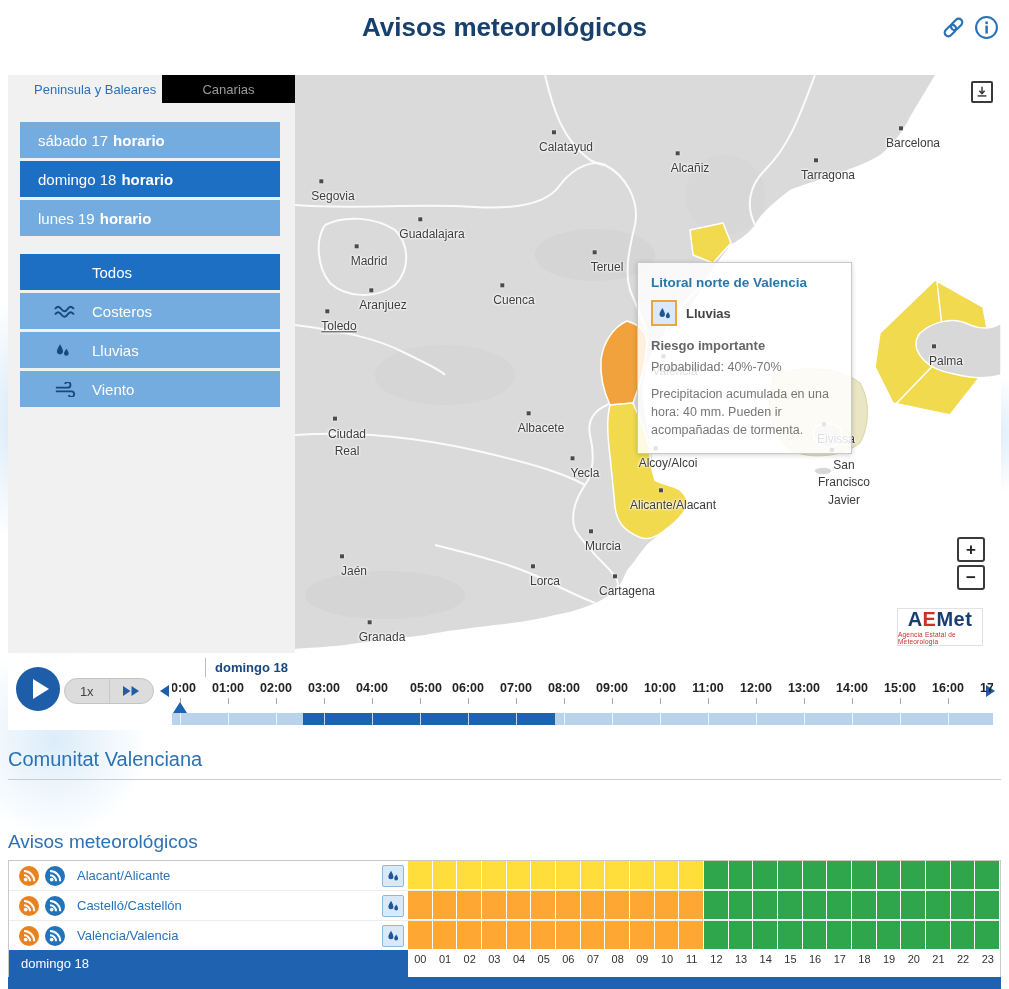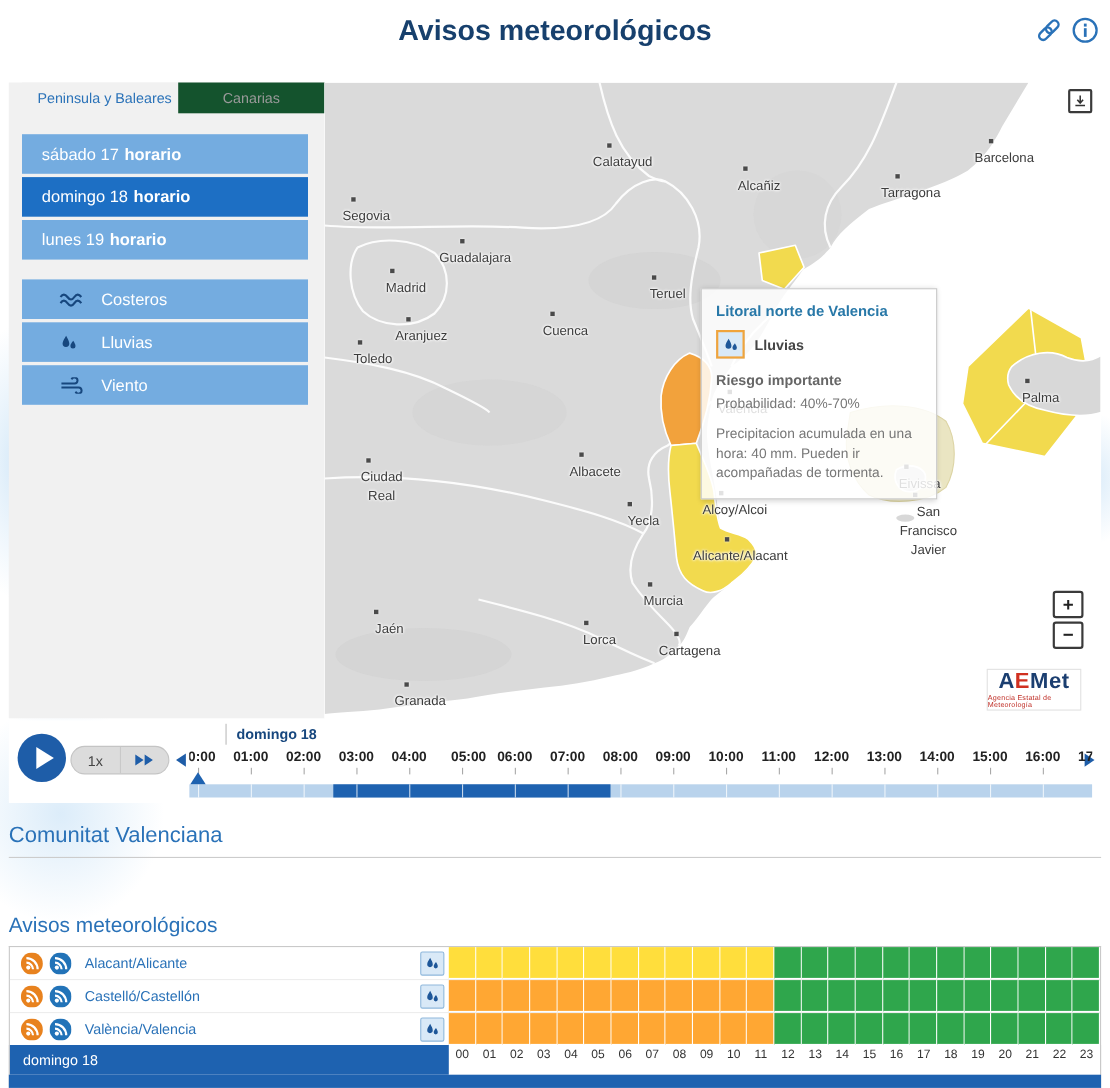--- a/index.html
+++ b/index.html
@@ -17,21 +17,21 @@
   .header { position:absolute; left:0; top:0; width:100%; height:60px; }
   .page-title { position:absolute; left:0; right:0; top:12px; text-align:center; font-size:26px; font-weight:700; color:#17406D; }
   .header-icons { position:absolute; right:10px; top:14px; display:flex; gap:7px; }
   .hicon { width:26px; height:26px; display:flex; align-items:center; justify-content:center; cursor:pointer; }
 
   
   .sidebar { position:absolute; left:8px; top:75px; width:287px; height:578px; background:#F1F1F1; }
   .tabs { display:flex; height:28px;padding-left:12px; }
   .tab { display:flex; align-items:center; font-size:13px; cursor:pointer; }
   .tab-active { flex:0 0 142px; padding-left:14px; background:#F1F1F1; color:#2A72B8; }
-  .tab-inactive { flex:1; justify-content:center; background:#14532d; color:#9A9A9A; }
+  .tab-inactive { flex:1; justify-content:center; background:#000000; color:#9A9A9A; }
   .btn-col { padding:19px 16px 0 12px; }
   .sbtn { width:260px; height:36px; margin-bottom:3px; background:#74ACE0; color:#fff; font-size:15px; display:flex; align-items:center; padding-left:18px; cursor:pointer; position:relative; }
   .sbtn b { margin-left:5px; }
   .sbtn.selected { background:#1D6FC4; }
   .filters { margin-top:18px; }
   .fbtn { padding-left:72px; }
   .fbtn .ficon { position:absolute; left:34px; top:50%; transform:translateY(-50%); width:30px; height:18px; display:flex; align-items:center; }
 
   
   .map { position:absolute; left:295px; top:75px; width:706px; height:578px; overflow:hidden; background:#fff; }
@@ -151,20 +151,23 @@
       <div class="sbtn selected">
           <span>domingo 18</span>
           <b>horario</b>
         </div>
       <div class="sbtn">
           <span>lunes 19</span>
           <b>horario</b>
         </div>
 
       <div class="filters">
+        <div class="sbtn fbtn selected">
+            <span>Todos</span>
+          </div>
         <div class="sbtn fbtn">
           <span class="ficon">
               <svg viewBox="0 0 26 14" width="26" height="14">
                 <path d="M1 5 q3 -4.5 6.3 0 t6.3 0 t6.3 0" stroke="#17477E" fill="none" stroke-width="2"></path>
                 <path d="M1 10.5 q3 -4.5 6.3 0 t6.3 0 t6.3 0" stroke="#17477E" fill="none" stroke-width="2"></path>
               </svg>
             </span>
           <span>Costeros</span>
         </div>
         <div class="sbtn fbtn">
@@ -227,21 +230,21 @@
         <div class="city" style="left: 38px; top: 122px;">Segovia</div>
         <div class="city" style="left: 74px; top: 187px;">Madrid</div>
         <div class="city" style="left: 137px; top: 160px;">Guadalajara</div>
         <div class="city" style="left: 271px; top: 73px;">Calatayud</div>
         <div class="city" style="left: 395px; top: 94px;">Alcañiz</div>
         <div class="city" style="left: 533px; top: 101px;">Tarragona</div>
         <div class="city" style="left: 618px; top: 69px;">Barcelona</div>
         <div class="city" style="left: 312px; top: 193px;">Teruel</div>
         <div class="city" style="left: 219px; top: 226px;">Cuenca</div>
         <div class="city" style="left: 88px; top: 231px;">Aranjuez</div>
-        <div class="city" style="left: 44px; top: 252px;">Toledo</div>
+        <div class="city" style="left: 44px; top: 252px; text-decoration: underline;">Toledo</div>
         <div class="city" style="left: 380px; top: 297px;">Valencia</div>
         <div class="city" style="left: 52px; top: 368px;">Ciudad
 Real</div>
         <div class="city" style="left: 246px; top: 354px;">Albacete</div>
         <div class="city" style="left: 290px; top: 399px;">Yecla</div>
         <div class="city" style="left: 373px; top: 389px;">Alcoy/Alcoi</div>
         <div class="city" style="left: 378px; top: 431px;">Alicante/Alacant</div>
         <div class="city" style="left: 308px; top: 472px;">Murcia</div>
         <div class="city" style="left: 250px; top: 507px;">Lorca</div>
         <div class="city" style="left: 332px; top: 517px;">Cartagena</div>

